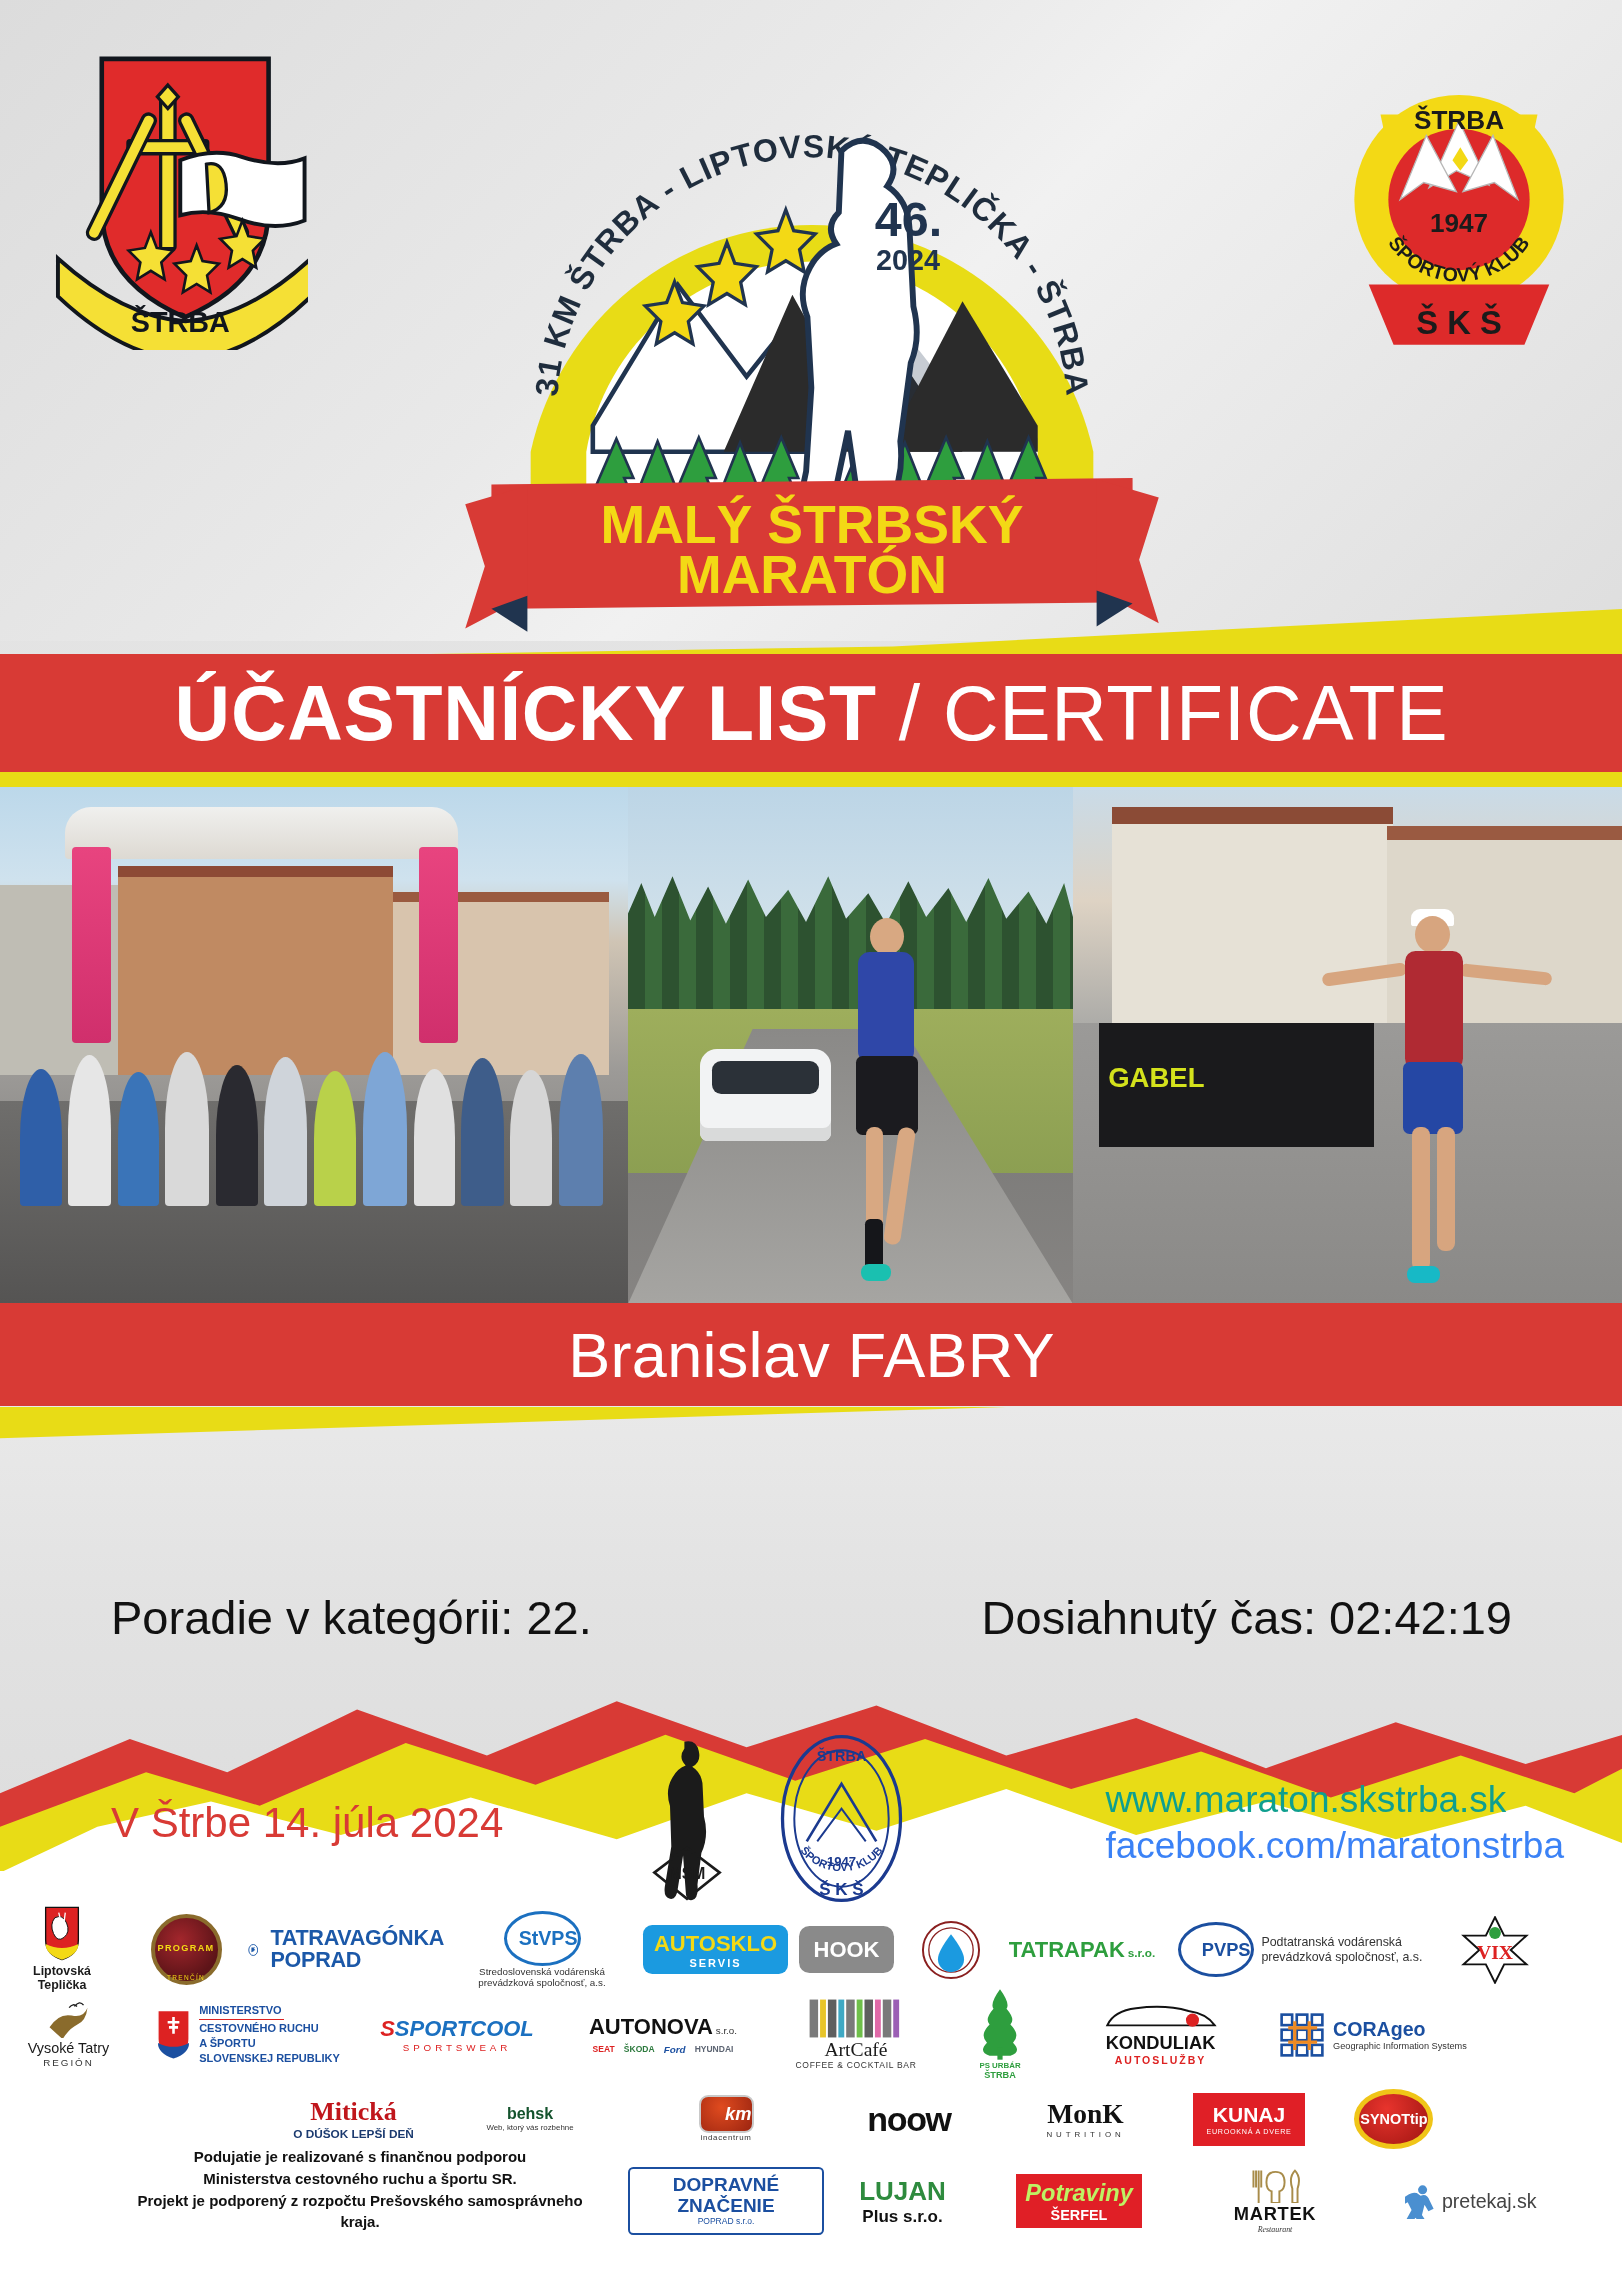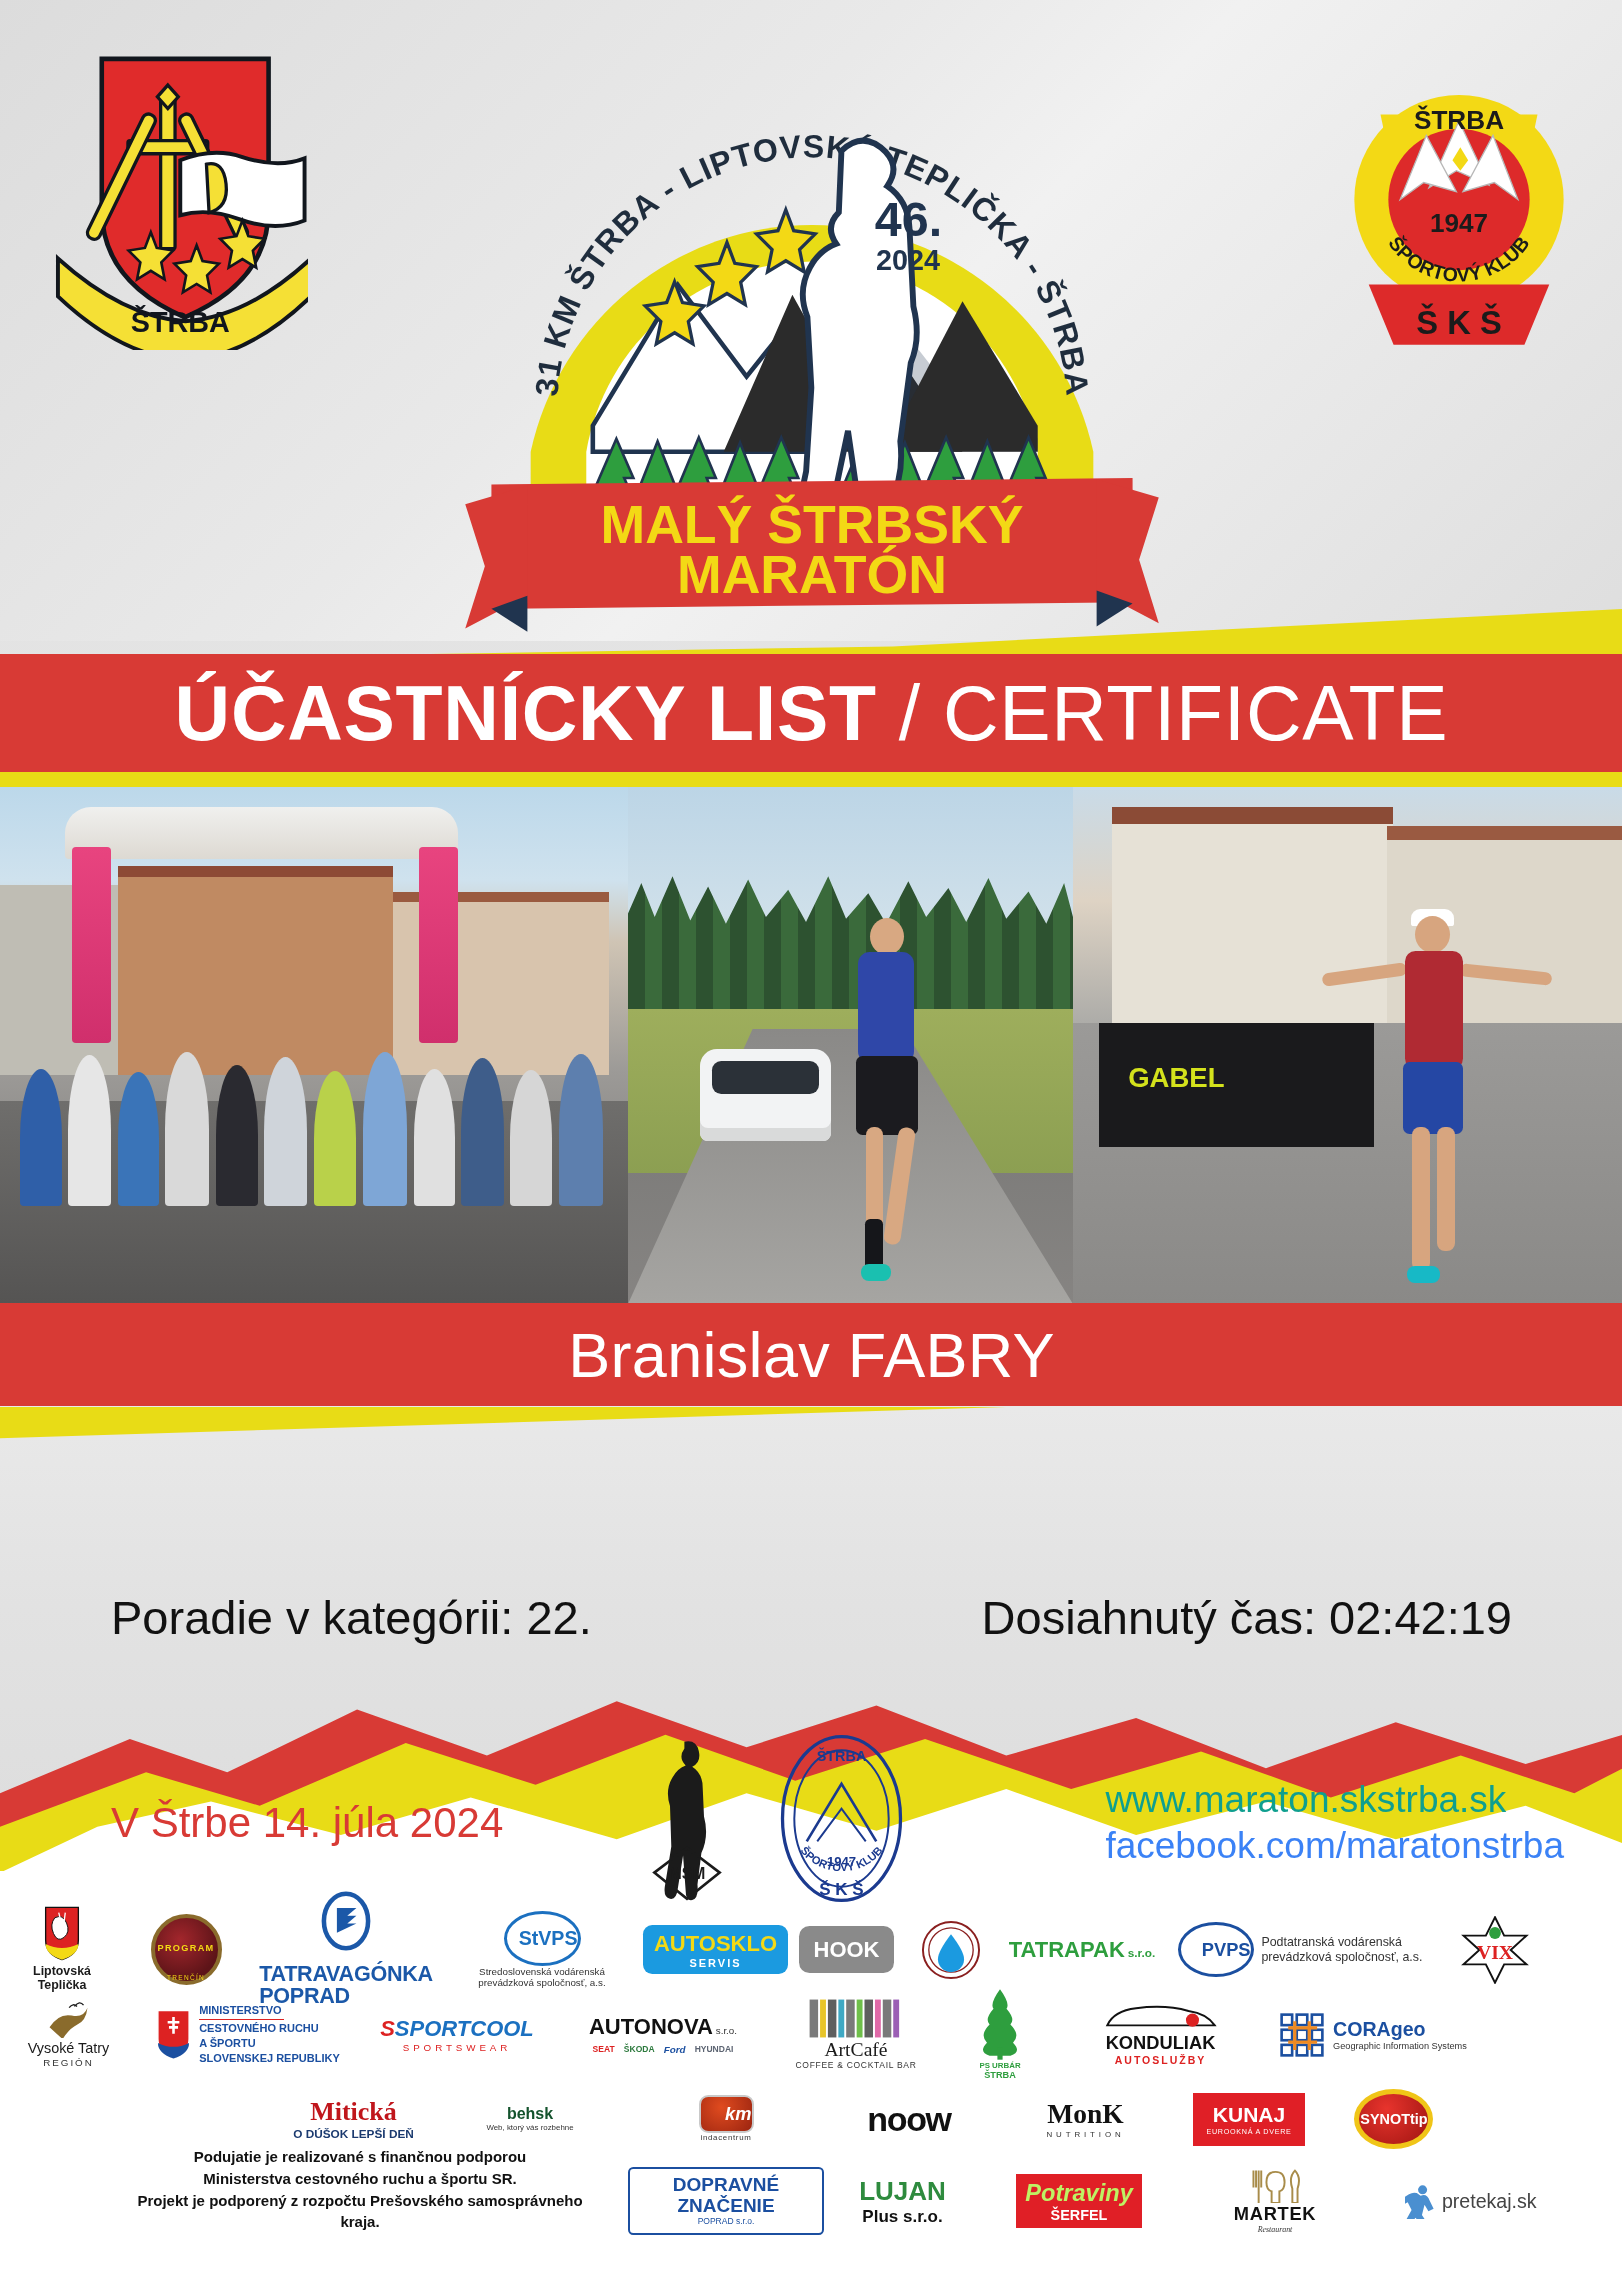--- a/index.html
+++ b/index.html
@@ -90,21 +90,21 @@
   .p2-run .legB{ position:absolute; left:47px; top:216px; width:17px; height:118px; background:#d8a882; border-radius:7.9px; transform:rotate(8deg); }
   .p2-run .sockA{ position:absolute; left:21px; top:308px; width:18.3px; height:52px; background:#15161a; border-radius:5.2px; }
   .p2-run .shoeA{ position:absolute; left:17px; top:353px; width:30px; height:17px; background:#1ac0b0; border-radius:7.9px; }
 
   
   .p3-sky{ position:absolute; inset:0; background:linear-gradient(180deg,#c9dbe8 0%, #ded3c4 22%, #aeada9 45%, #8d8c8a 70%, #7b7a78 100%); }
   .p3-hse{ position:absolute; left:39px; top:19.6px; width:281px; height:249px; background:#e6e1d6; border-top:17px solid #8b4b36; }
   .p3-hse2{ position:absolute; left:314px; top:39px; width:236px; height:229px; background:#ddd7ca; border-top:14.4px solid #9a5a41; }
   .p3-road{ position:absolute; left:0; bottom:0; width:100%; height:281px; background:linear-gradient(180deg,#9b9a98,#8a8987); }
   .p3-barrier{ position:absolute; left:26px; top:236px; width:275px; height:124px; background:#1a1a1c; }
-  .p3-barrier .gabel{ position:absolute; left:9.2px; top:39px; color:#d4e21c; font-size:27.5px; font-weight:bold; font-family:"Liberation Sans",sans-serif;margin-left:20px;}
+  .p3-barrier .gabel{ position:absolute; left:9.2px; top:39px; color:#d4e21c; font-size:27.5px; font-weight:bold; font-family:"Liberation Sans",sans-serif;}
   .p3-run{ position:absolute; left:308px; top:118px; width:105px; height:393px; }
   .p3-run .torso{ position:absolute; left:23.6px; top:46px; width:58px; height:118px; background:#b02a33; border-radius:10.5px; }
   .p3-run .head{ position:absolute; left:34px; top:10.5px; width:35px; height:37px; background:#d7a57f; border-radius:50%; }
   .p3-run .cap{ position:absolute; left:30px; top:3.9px; width:43px; height:17px; background:#fff; border-radius:9.2px 9.2px 2.6px 2.6px; }
   .p3-run .shorts{ position:absolute; left:22px; top:157px; width:60px; height:72px; background:#2547a4; border-radius:6.5px; }
   .p3-run .armL{ position:absolute; left:-59px; top:63px; width:85px; height:13px; background:#d7a57f; border-radius:6.5px; transform:rotate(-8deg); }
   .p3-run .armR{ position:absolute; left:79px; top:63px; width:92px; height:13px; background:#d7a57f; border-radius:6.5px; transform:rotate(6deg); }
   .p3-run .legA{ position:absolute; left:31px; top:222px; width:18.3px; height:144px; background:#d7a57f; border-radius:7.9px; }
   .p3-run .legB{ position:absolute; left:56px; top:222px; width:18.3px; height:124px; background:#d7a57f; border-radius:7.9px; }
   .p3-run .shoe{ position:absolute; left:26px; top:361px; width:33px; height:17px; background:#17b9c6; border-radius:7.9px; }
@@ -414,21 +414,21 @@
 Teplička</div>
         </div>
 
         <div class="logo" style="width:124px">
           <div class="badge-oval" style="width:71px;height:71px;background:radial-gradient(circle at 40% 35%,#a3262c,#5d1418 70%);border:4.6px solid #8a6b2c;flex-direction:column;">
             <div style="color:#f3d915;font-size:9.2px;font-weight:bold;letter-spacing:1.3px">PROGRAM</div>
             <div style="color:#f3d915;font-size:6.5px;letter-spacing:1.3px;margin-top:21px">TRENČÍN</div>
           </div>
         </div>
 
-        <div class="logo" style="width:196px;flex-direction:column;gap:12px">
+        <div class="logo" style="width:196px;flex-direction:row;gap:12px">
           <svg width="52" height="60" viewBox="0 0 80 92">
             <ellipse cx="40" cy="46" rx="34" ry="42" fill="none" stroke="#1b58a8" stroke-width="7"></ellipse>
             <path d="M26 26 h30 l-14 12 h14 l-14 12 h14 l-30 14 z" fill="#1b58a8"></path>
           </svg>
           <div style="text-align:left">
             <div class="lg-text" style="color:#1b58a8;font-size:21.6px;line-height:1">TATRAVAGÓNKA</div>
             <div class="lg-text" style="color:#1b58a8;font-size:21.6px;line-height:1.1">POPRAD</div>
           </div>
         </div>
 

